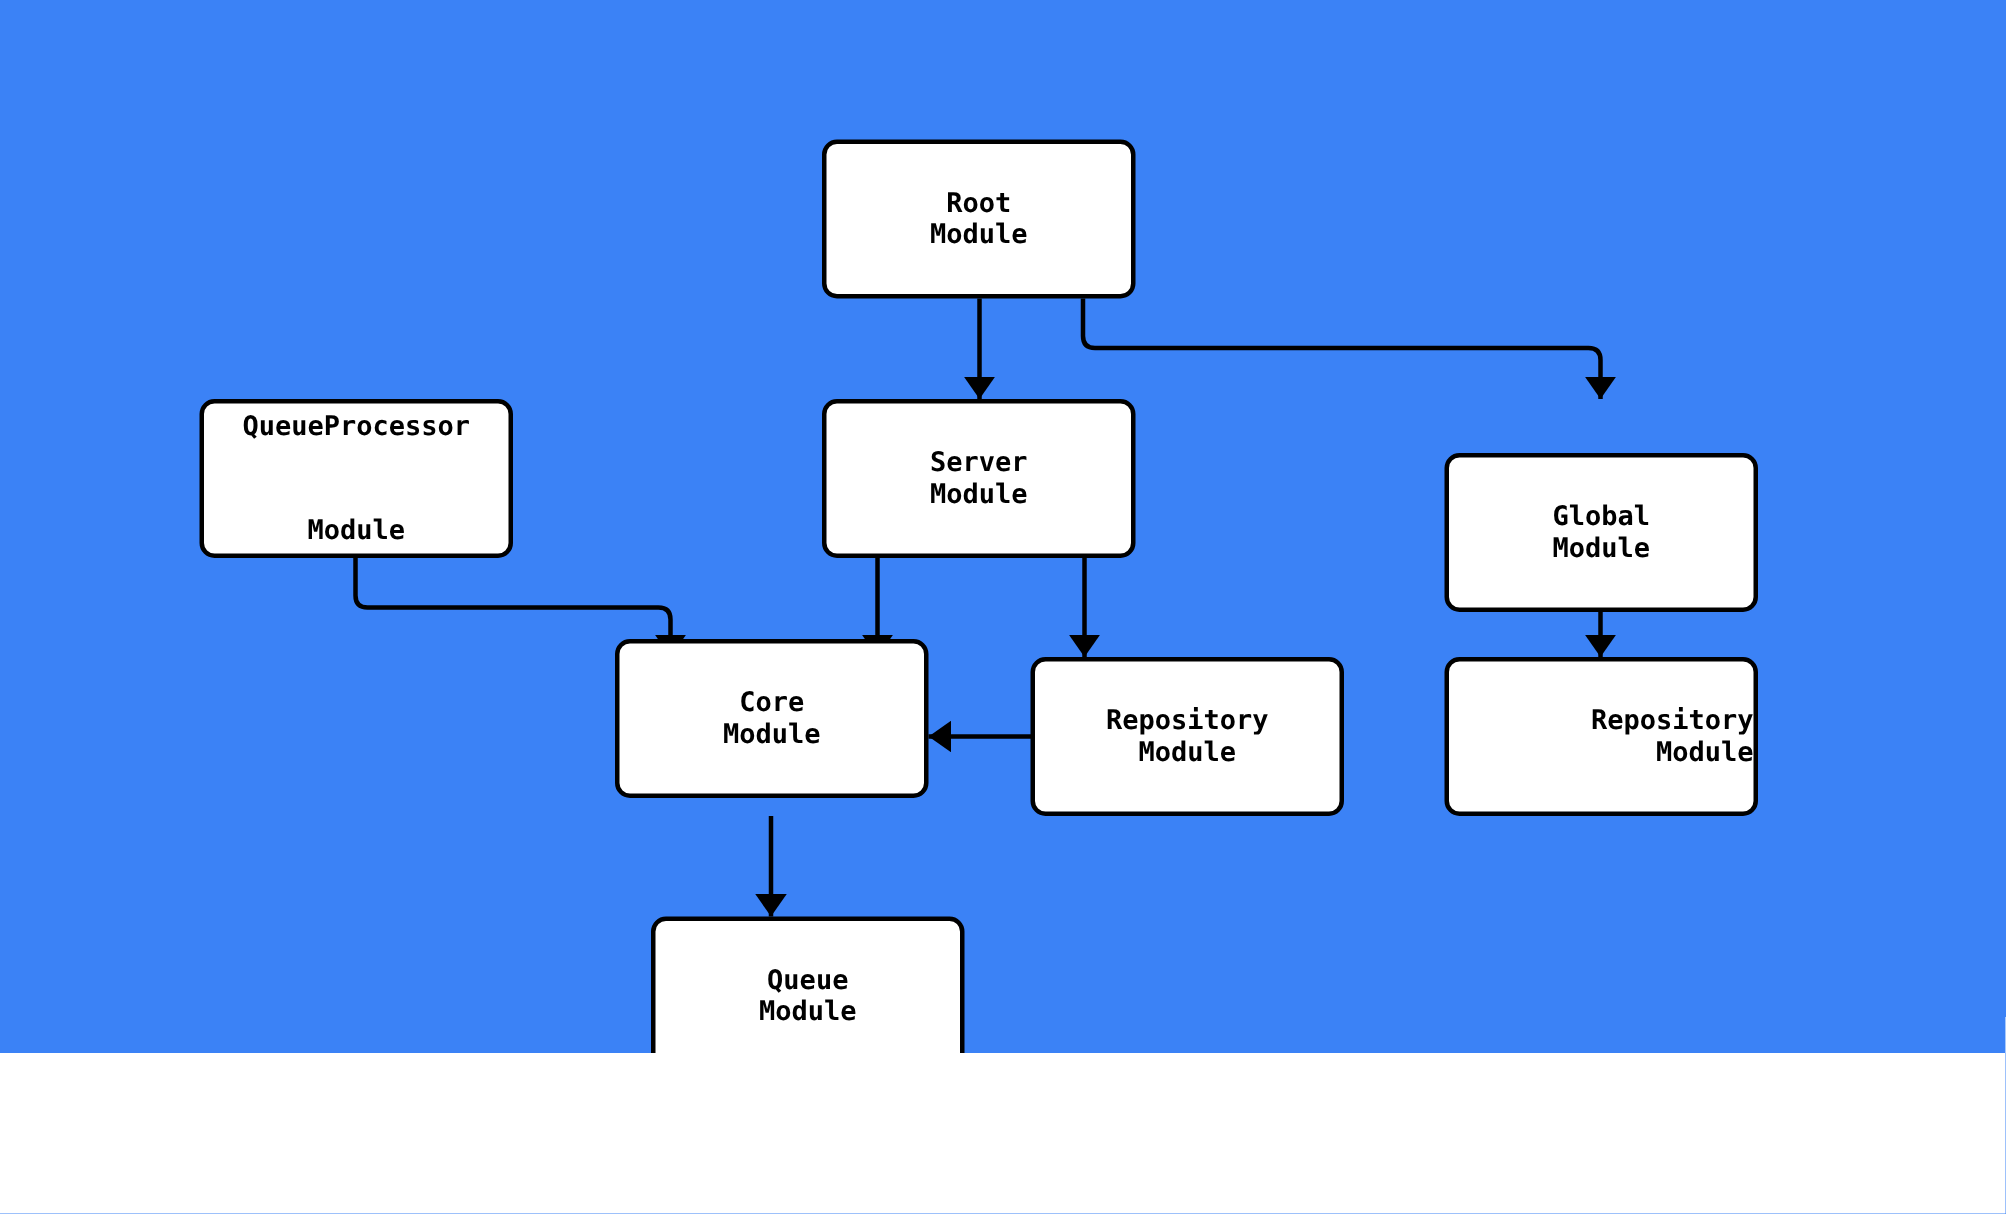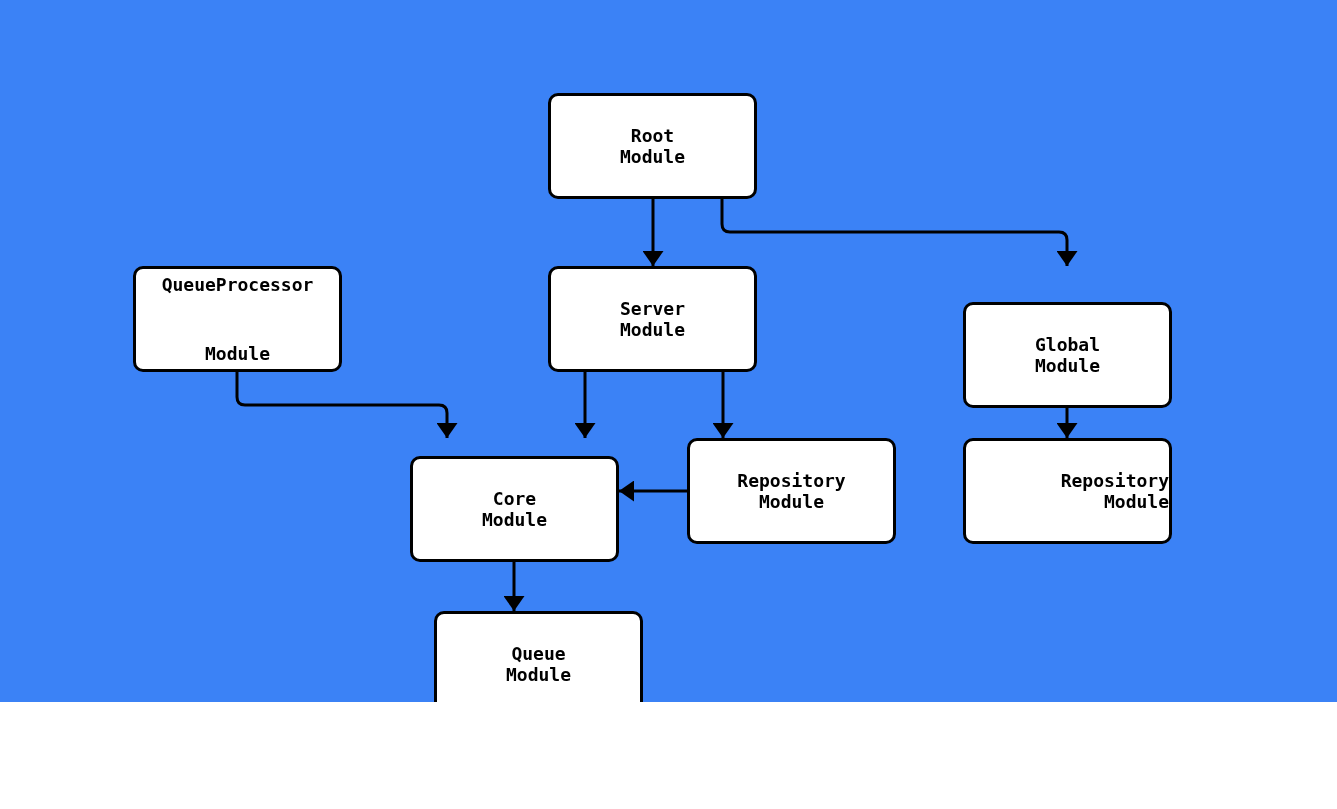--- a/index.html
+++ b/index.html
@@ -44,21 +44,21 @@
     font-size: 18px;
     line-height: 21px;
     color: #000000;
   }
   .node span { display: block; }
   
   .pos-root           { left: 548px; top: 93px;  }
   .pos-queueprocessor { left: 133px; top: 266px; gap: 48px; }
   .pos-server         { left: 548px; top: 266px; }
   .pos-global         { left: 963px; top: 266px; margin-top: 36px; }
-  .pos-core           { left: 410px; top: 456px; }
+  .pos-core           { left: 410px; top: 426px; }
   .pos-endpoints      { left: 687px; top: 438px; }
   .pos-repository     { left: 963px; top: 438px; align-items: flex-end; }
   .pos-queue          { left: 434px; top: 611px; }
 </style>
 </head>
 <body>
 
 <div class="canvas">
 
   <svg class="edge-layer" width="1337" height="809" viewBox="0 0 1337 809" xmlns="http://www.w3.org/2000/svg">

